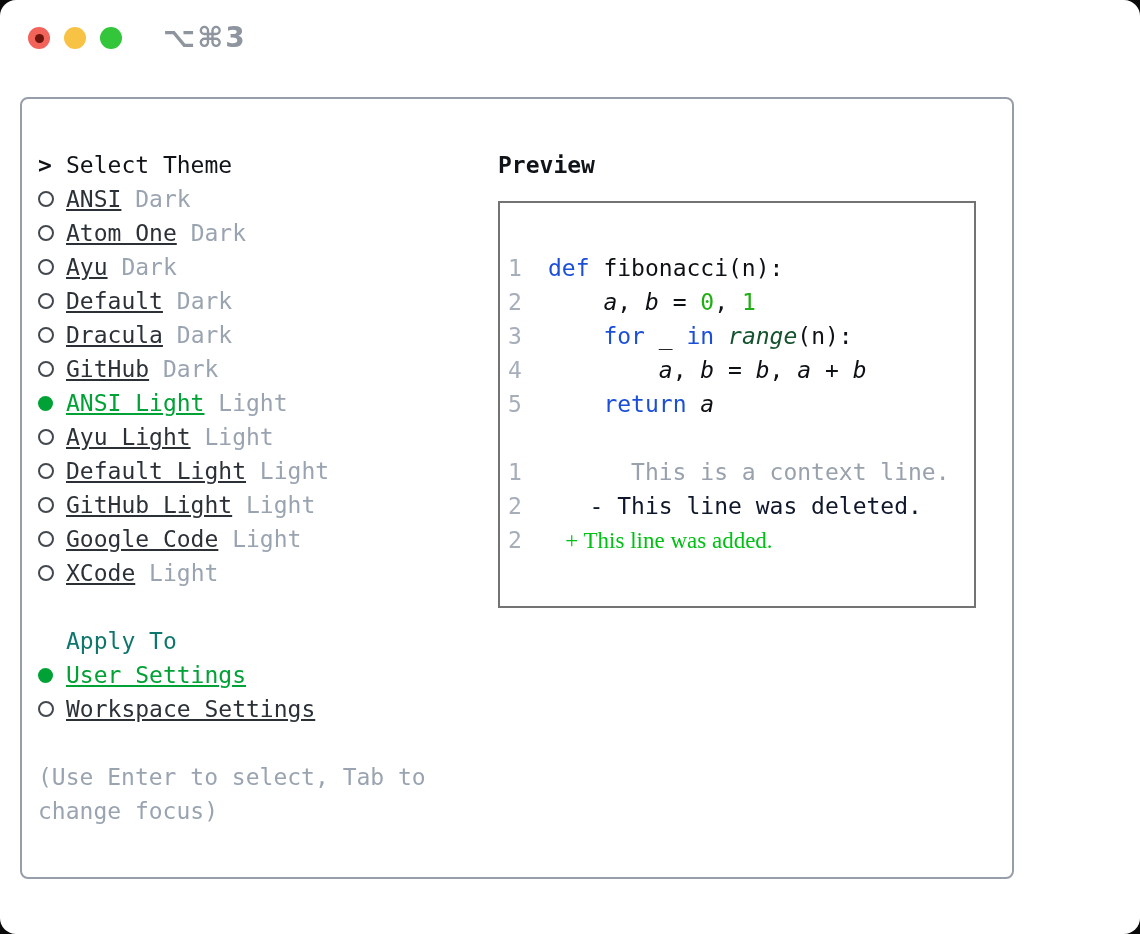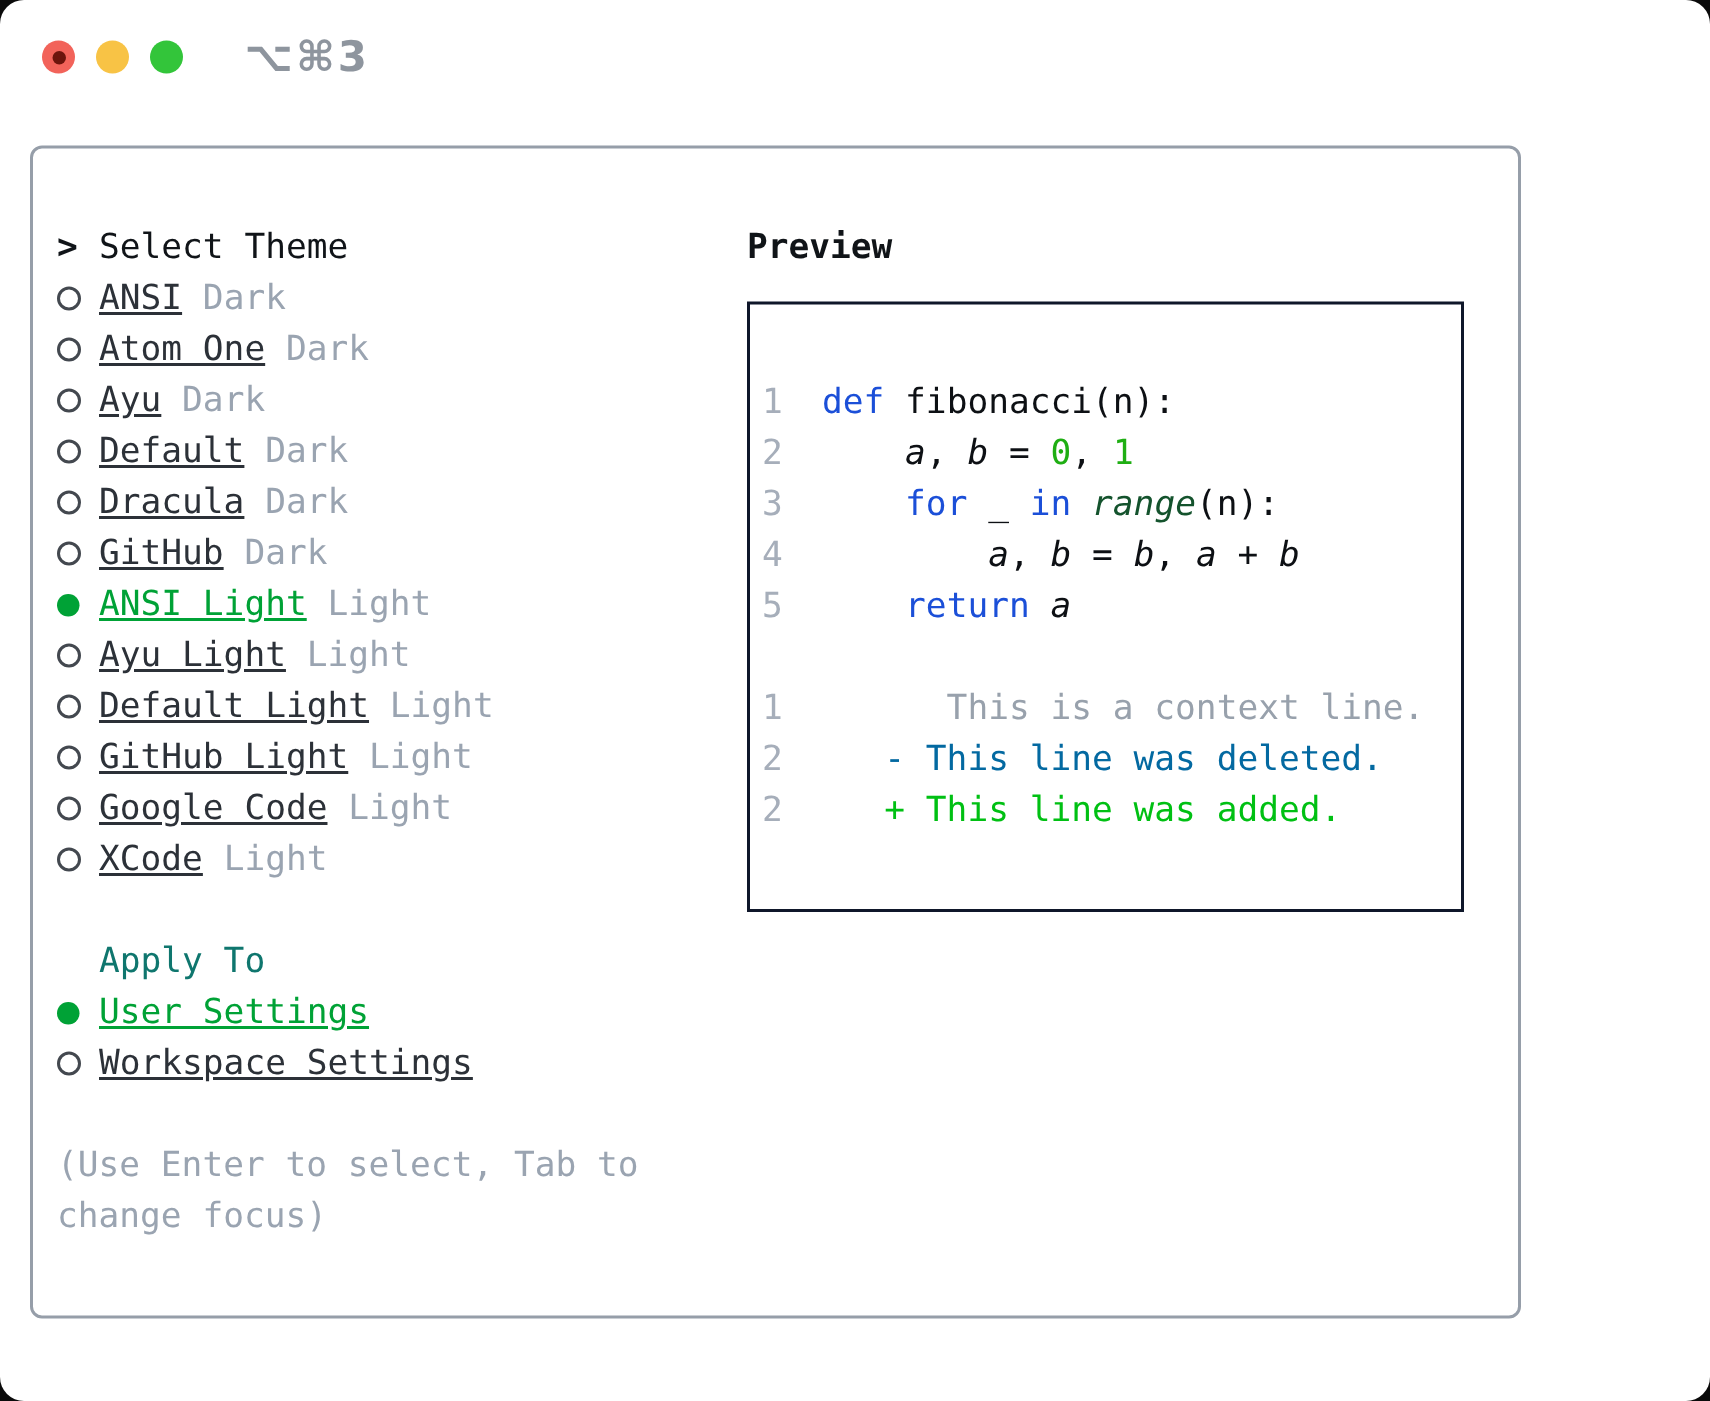--- a/index.html
+++ b/index.html
@@ -67,35 +67,35 @@
   
   .right-col {
     position: absolute; left: 476px; top: 49px;
     font-size: 23px; line-height: 34px;
   }
   .preview-heading { font-weight: bold; color: #101418; height: 34px; line-height: 34px; }
   .preview-box {
     margin-top: 19px;
     box-sizing: border-box;
     width: 478px; height: 407px;
-    border: 2px solid #0f172a;
+    border: 2px solid #737373;
     padding: 48px 0 0 8px;
     overflow: hidden;
     background: #ffffff;
   }
   .cline { height: 34px; line-height: 34px; white-space: pre; font-size: 23px; color: #0d1014; }
   .ln { display: inline-block; width: 14px; margin-right: 26px; color: #a6aeba; }
   .tk-plain   { color: #0d1014; }
   .tk-kw      { color: #1b4fd8; }
   .tk-var     { color: #0d1014; font-style: italic; }
   .tk-num     { color: #1fae13; }
   .tk-builtin { color: #14532d; font-style: italic; }
   .tk-ctx     { color: #98a1ac; }
-  .tk-del     { color: #0369a1; }
-  .tk-add     { color: #00c013; }
+  .tk-del     { color: #0f172a; }
+  .tk-add     { color: #00c013; font-family: Liberation Serif, serif; }
 </style>
 </head>
 <body>
 
 <div class="window">
 
   <div class="titlebar">
     <div class="traffic red">
       <span class="innerdot"></span>
     </div>

